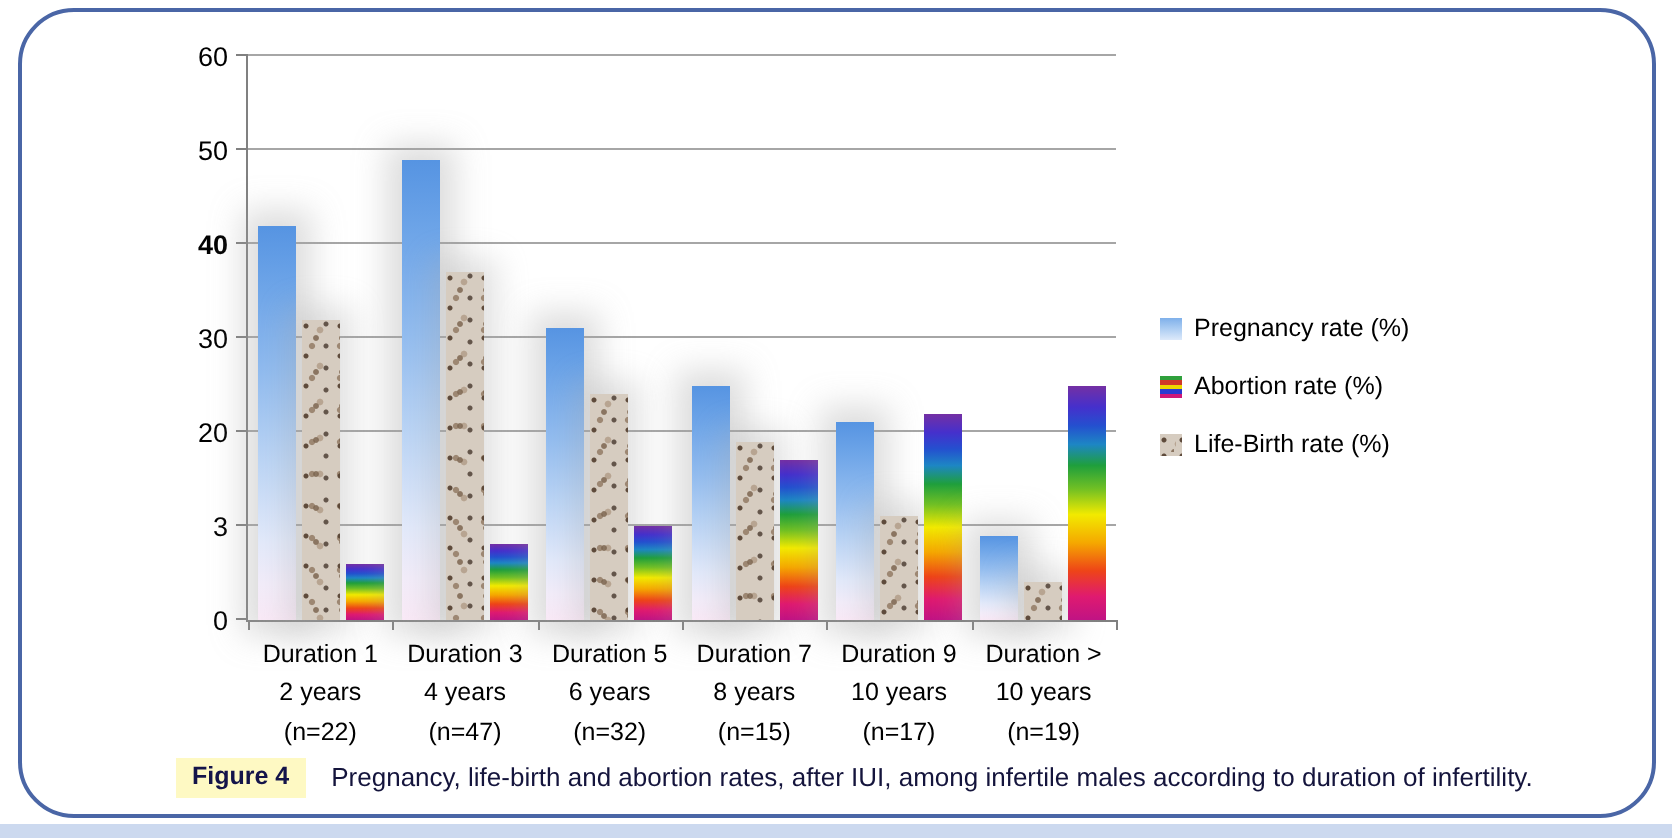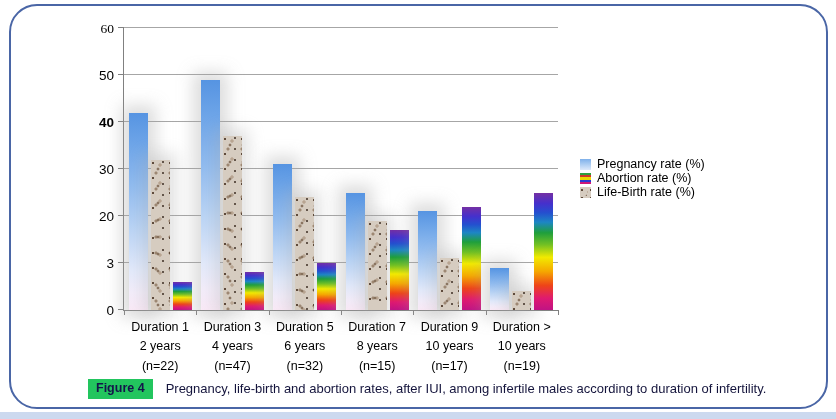--- a/index.html
+++ b/index.html
@@ -53,34 +53,34 @@
       #f2ea00 55%,#f5a800 67%,#ee4418 79%,#df1a70 90%,#c01384 100%);
   }
 
   .x-labels{position:absolute;left:0;right:0;top:calc(100% + 8px);display:flex;}
   .x-label{
     flex:1;text-align:center;white-space:pre-line;
     font-size:12.5px;line-height:1.55;color:#000;
   }
 
   
-  .legend{position:absolute;left:580px;top:157px;display:flex;flex-direction:column;}
+  .legend{position:absolute;left:580px;top:157px;display:flex;flex-direction:column;gap:15px;}
   .legend-item{display:flex;align-items:center;gap:6px;font-size:12.5px;}
   .legend-marker{width:11px;height:11px;flex:0 0 auto;}
   .marker-pregnancy{background:linear-gradient(180deg,#7fb0ea 0%,#a9cbf2 45%,#dde9fa 100%);}
   .marker-lifebirth{background-size:9px 8px,7px 9px,8px 6px,7px 8px,8px 7px,6px 7px,8px 9px;}
   .marker-abortion{
     background:linear-gradient(180deg,
       #2fa03c 0% 20%,#cf3a28 20% 40%,#ecd800 40% 60%,#2a3bd0 60% 80%,#cf1878 80% 100%);
   }
 
   
   .caption{position:absolute;left:88px;top:379px;display:flex;align-items:center;gap:13px;}
   .caption-label{
-    background:#22c55e;color:#14144a;font-weight:bold;font-size:12.5px;
+    background:#fef9c3;color:#14144a;font-weight:bold;font-size:12.5px;
     padding:3px 8px;line-height:1.1;
   }
   .caption-text{font-size:13px;color:#14143c;}
 </style>
 </head>
 <body>
 
 <div class="page">
   <div class="frame"></div>
 
@@ -98,21 +98,21 @@
         <div class="y-tick" style="bottom: 50%;"></div>
         <div class="y-label" style="bottom: 50%;">30</div>
         <div class="gridline" style="bottom: 66.6667%;"></div>
         <div class="y-tick" style="bottom: 66.6667%;"></div>
         <div class="y-label" style="bottom: 66.6667%; font-weight: bold;">40</div>
         <div class="gridline" style="bottom: 83.3333%;"></div>
         <div class="y-tick" style="bottom: 83.3333%;"></div>
         <div class="y-label" style="bottom: 83.3333%;">50</div>
         <div class="gridline" style="bottom: 100%;"></div>
         <div class="y-tick" style="bottom: 100%;"></div>
-        <div class="y-label" style="bottom: 100%; font-family: Liberation Serif, serif;">60</div>
+        <div class="y-label" style="bottom: 100%;">60</div>
         <div class="x-tick" style="left: 0%;"></div>
         <div class="x-tick" style="left: 16.6667%;"></div>
         <div class="x-tick" style="left: 33.3333%;"></div>
         <div class="x-tick" style="left: 50%;"></div>
         <div class="x-tick" style="left: 66.6667%;"></div>
         <div class="x-tick" style="left: 83.3333%;"></div>
         <div class="x-tick" style="left: 100%;"></div>
       </div>
     <div class="groups" id="groups">
         <div class="group">

